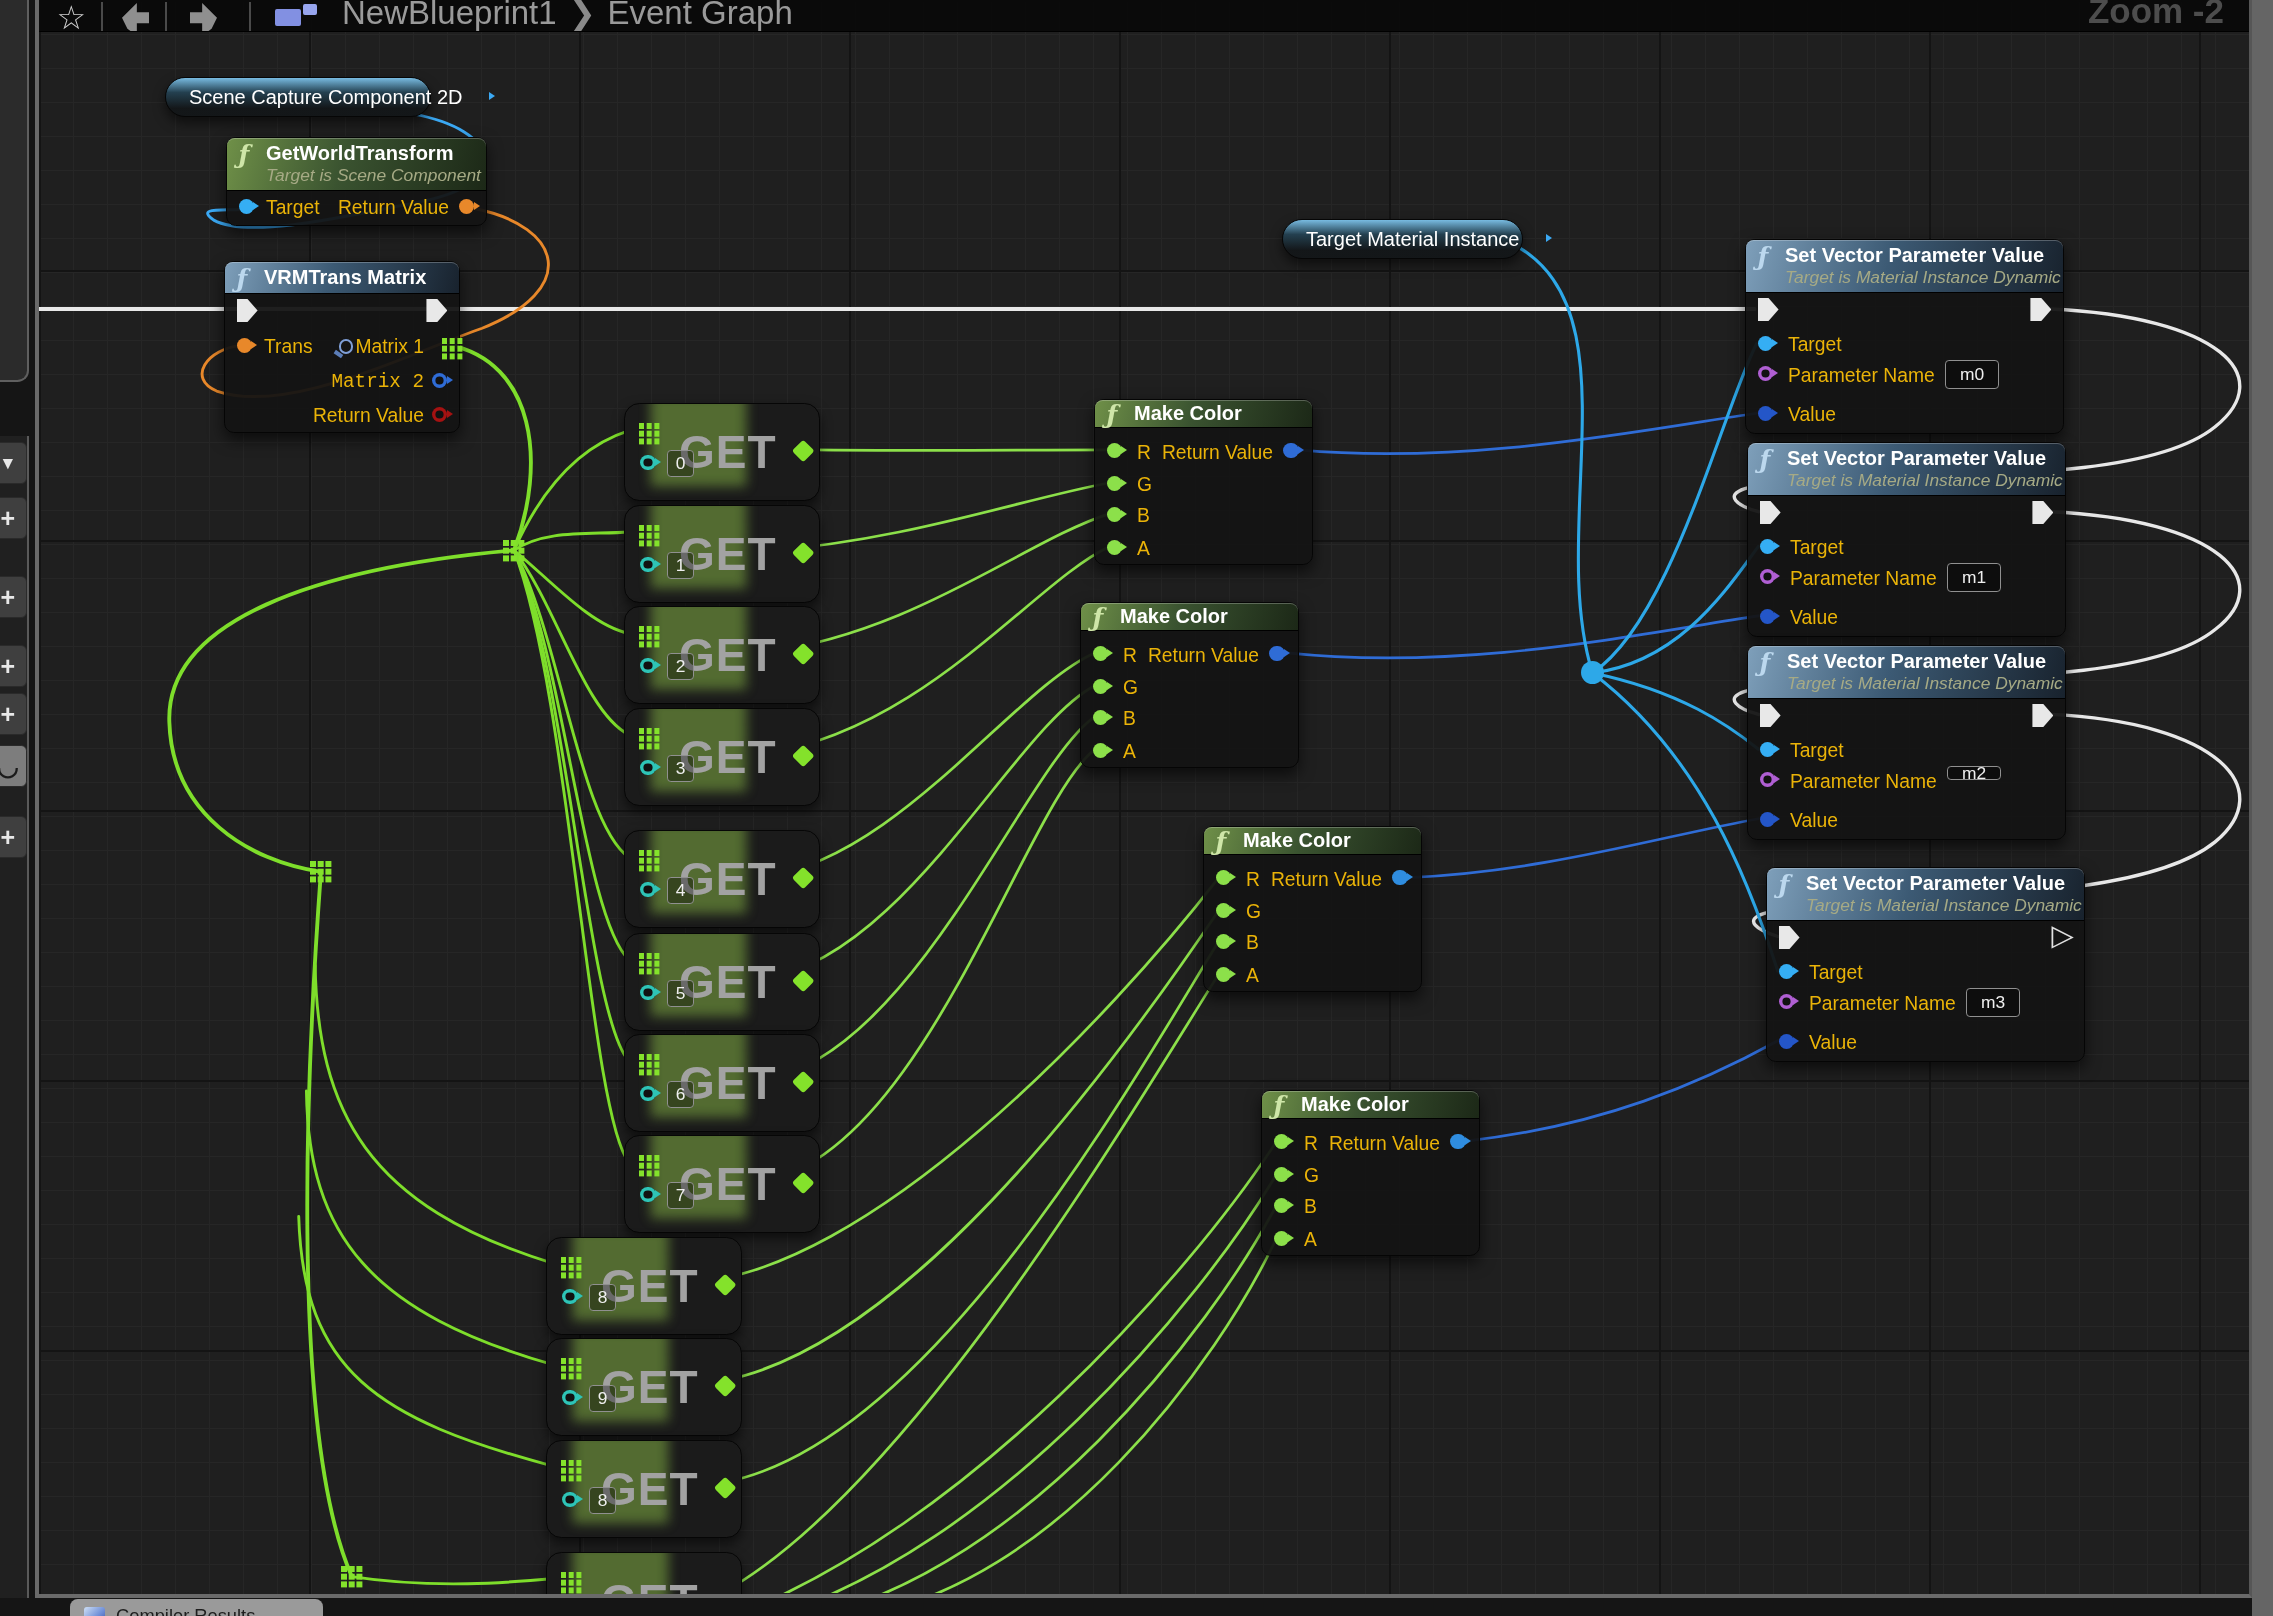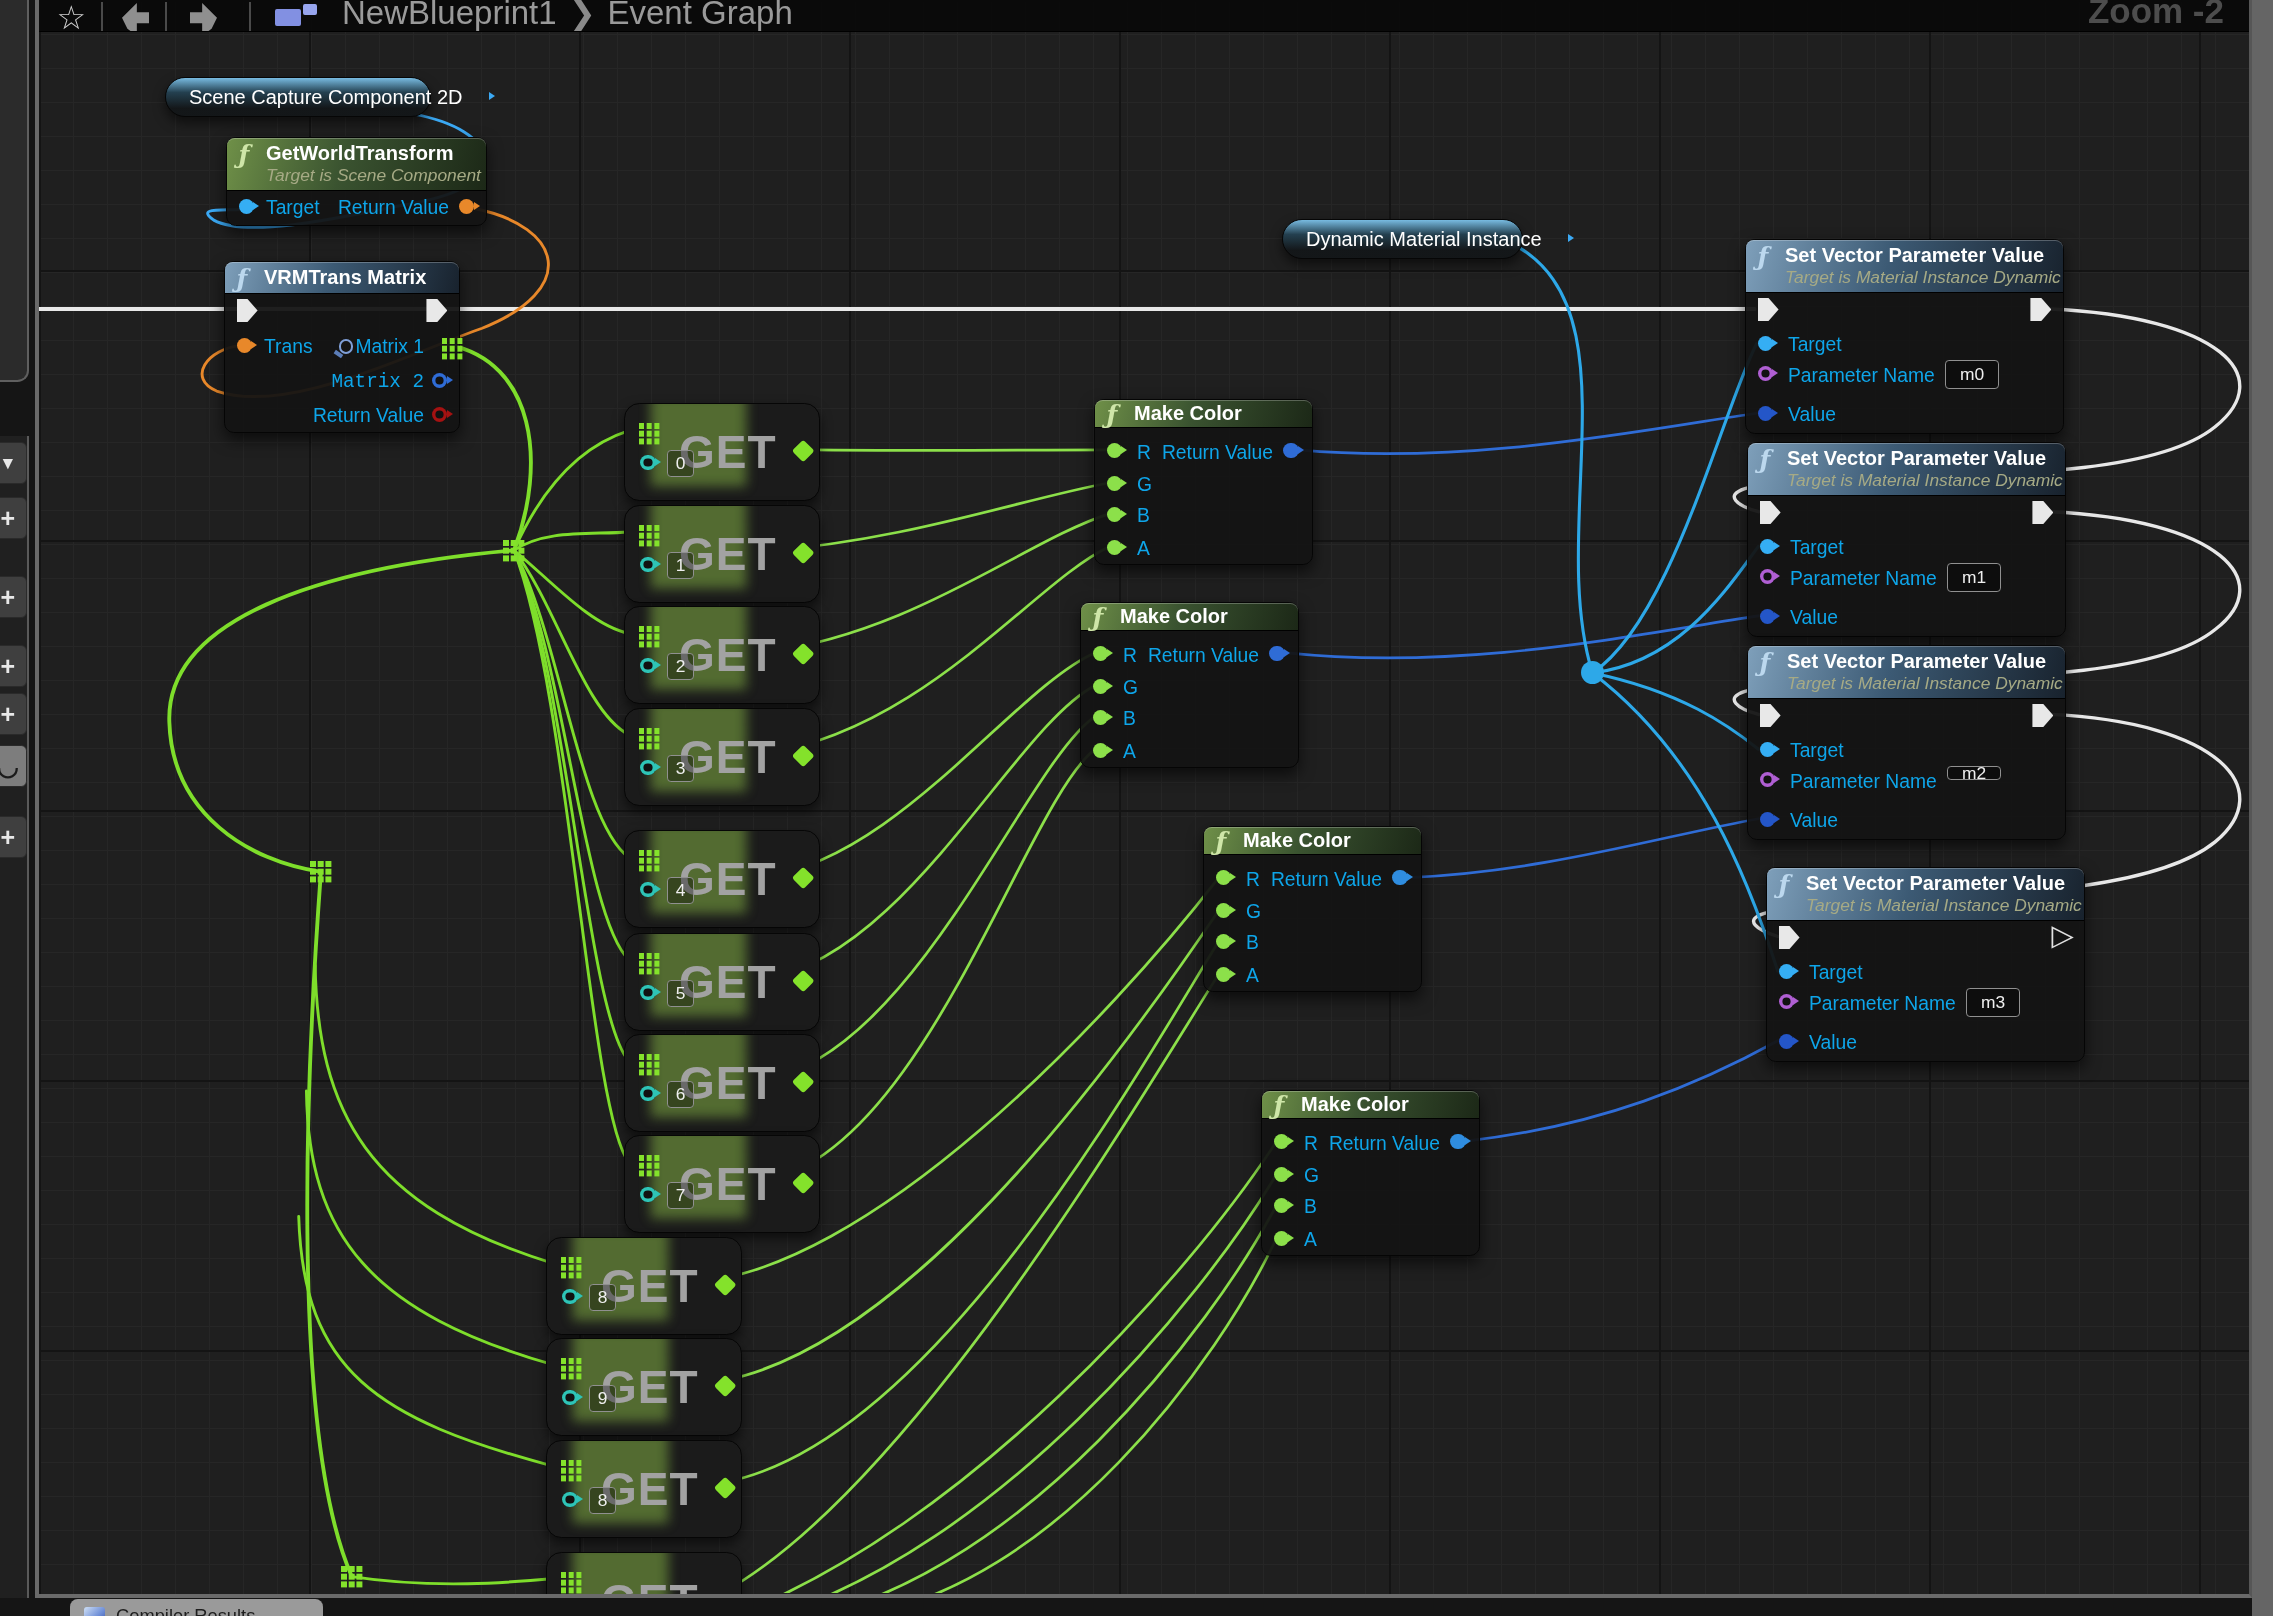--- a/index.html
+++ b/index.html
@@ -60,21 +60,21 @@
   .nhead .subtitle { font-size:17.4px; font-style:italic; color:#a6aa85; white-space:nowrap; }
   .head-green { background:linear-gradient(105deg,#6f9048 0%,#3a5330 45%,#1c2817 100%); }
   .head-green .fn { color:#cfe6a8; }
   .head-steel { background:linear-gradient(105deg,#7e9fba 0%,#3c5a74 45%,#18222d 100%); }
   .head-steel .fn { color:#bcd8ee; }
 
   .pin { --c:#fff; position:absolute; width:15.4px; height:15.4px; border-radius:50%; background:var(--c); }
   .pin::after { content:''; position:absolute; left:14.5px; top:2.9px; border-top:4.8px solid transparent;
     border-bottom:4.8px solid transparent; border-left:6.8px solid var(--c); }
   .pin.hollow { background:#111; box-shadow:inset 0 0 0 3.4px var(--c); }
-  .plabel { position:absolute; font-size:19.3px; color:#0ea5e9; white-space:nowrap; }
+  .plabel { position:absolute; font-size:19.3px; color:#eab308; white-space:nowrap; }
   .exec { position:absolute; width:21px; height:23px; background:#e8e8e8;
     clip-path:polygon(0 0, 52% 0, 100% 50%, 52% 100%, 0 100%); }
   .exec.hollow { background:transparent; color:#e2e2e2; clip-path:none; font-size:29px; line-height:23px; }
   .gridpin { position:absolute; width:5.8px; height:5.8px; background:#84e22b;
     box-shadow:7.7px 0 #84e22b,15.4px 0 #84e22b,0 7.7px #84e22b,7.7px 7.7px #84e22b,15.4px 7.7px #84e22b,
                0 15.4px #84e22b,7.7px 15.4px #84e22b,15.4px 15.4px #84e22b; }
   .diamond { position:absolute; width:16.4px; height:16.4px; background:#84e22b; transform:rotate(45deg); border-radius:2.9px; }
   .valuebox { position:absolute; border:1.9px solid #909090; border-radius:3.9px; background:rgba(0,0,0,0.35);
     color:#efefef; font-size:17.4px; display:flex; align-items:center; justify-content:center; }
 
@@ -257,21 +257,21 @@
     <span class="magnifier" style="right:106px; top:77px;"></span>
     <span class="plabel" style="right:35px; top:74px;">Matrix 1</span>
     <span class="gridpin" style="right:11.6px; top:76px;"></span>
     <span class="plabel" style="right:35px; top:109px;font-family:Liberation Mono, monospace;">Matrix 2</span>
     <span class="pin hollow" style="--c:#2f6cd6; right:11.6px; top:111px;"></span>
     <span class="plabel" style="right:35px; top:143px;">Return Value</span>
     <span class="pin hollow" style="--c:#a51212; right:11.6px; top:145px;"></span>
   </div>
 
   <div class="varnode" style="left:1243px; top:219px; width:241px;">
-    <span class="vtitle">Dynamic Material Instance</span>
+    <span class="vtitle">Target Material Instance</span>
     <span class="vpin"></span>
   </div>
 
   <div class="get-node" style="left:574px; top:403px;">
     <div class="get-wm"></div>
     <div class="get-label">GET</div>
     <span class="gridpin get-grid"></span>
     <span class="pin hollow get-int"></span>
     <span class="valuebox get-idx">0</span>
     <span class="diamond get-out"></span>

